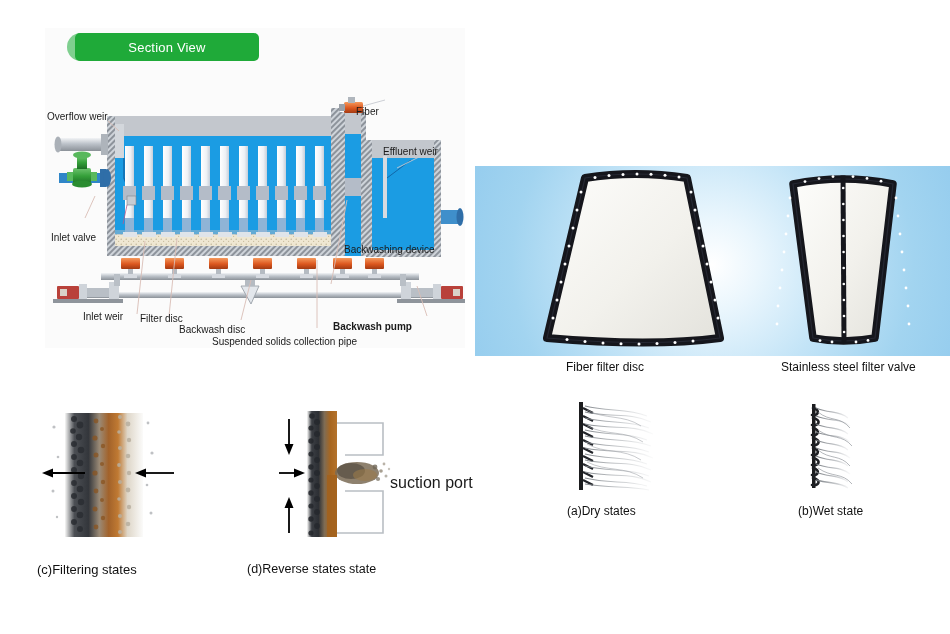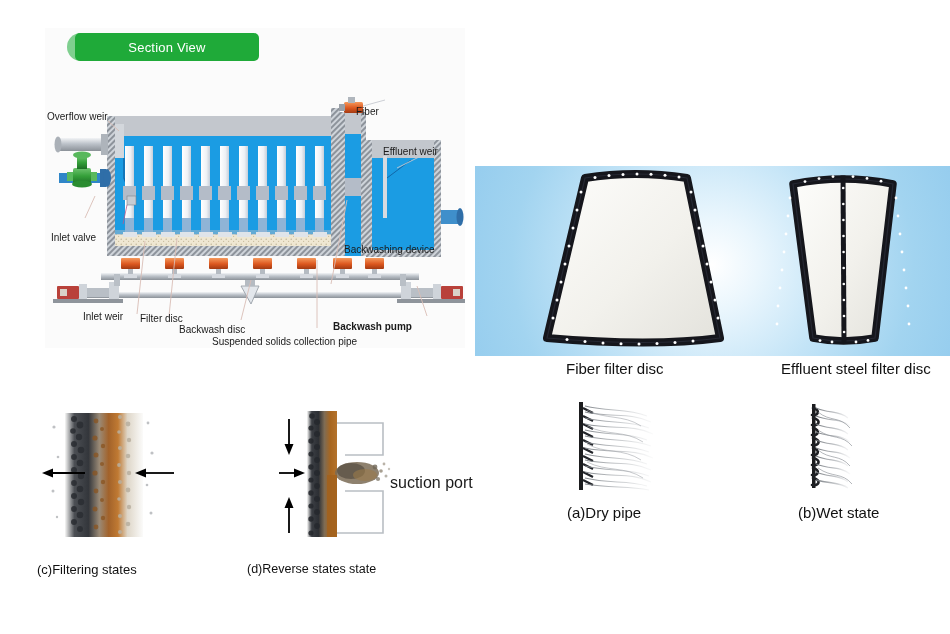--- a/index.html
+++ b/index.html
@@ -3,21 +3,21 @@
 <meta charset="utf-8">
 <style>
   html,body{margin:0;padding:0;}
   body{
     width:950px;height:634px;background:#ffffff;position:relative;overflow:hidden;
     font-family:"Liberation Sans","DejaVu Sans",sans-serif;
     -webkit-font-smoothing:antialiased;
   }
   .abs{position:absolute;}
   .lbl{font-size:10px;color:#1a1a1a;line-height:1.2;white-space:nowrap;}
-  .cap{font-size:15px;color:#111;white-space:nowrap;}
+  .cap{font-size:12px;color:#111;white-space:nowrap;}
 
   
   #section-view-panel{left:45px;top:28px;width:420px;height:320px;background:#fbfbfb;}
 
   #section-view-badge{
     left:67px;top:33px;width:172px;height:28px;border-radius:14px;
     background:#7fcf8f;
   }
   #section-view-badge .inner{
     position:absolute;left:8px;top:0;width:184px;height:28px;border-radius:5px;
@@ -418,21 +418,21 @@
         <circle cx="345" cy="174.6" r="1.4"></circle>
           <circle cx="357" cy="176" r="1.4"></circle>
         <circle cx="381" cy="176" r="1.4"></circle>
           <circle cx="393" cy="174.4" r="1.4"></circle>
       </g>
     </g>
   </svg>
 </div>
 
 <div class="abs cap" style="left:566px;top:360px;">Fiber filter disc</div>
-<div class="abs cap" style="left:781px;top:360px;">Effluent steel filter disc</div>
+<div class="abs cap" style="left:781px;top:360px;">Stainless steel filter valve</div>
 
 <svg class="abs" style="left:565px;top:396px;" width="110" height="100" viewBox="0 0 110 100">
   <defs>
     <linearGradient id="dryFade" x1="0" y1="0" x2="1" y2="0">
       <stop offset="0%" stop-color="#7d8287" stop-opacity=".95"></stop>
       <stop offset="60%" stop-color="#aeb2b6" stop-opacity=".55"></stop>
       <stop offset="100%" stop-color="#d6d8da" stop-opacity=".12"></stop>
     </linearGradient>
   </defs>
   <rect x="14" y="6" width="4" height="88" fill="#1b1c1e"></rect>
@@ -447,21 +447,21 @@
              M20 46 C44 52 64 48 84 56 M20 52 C48 58 68 52 88 62
              M20 58 C44 64 62 60 82 68 M20 64 C46 70 66 64 86 74
              M20 70 C44 76 64 72 84 80 M20 76 C48 82 66 76 86 86
              M20 82 C44 88 62 84 82 90 M20 88 C46 92 64 90 84 94"></path>
   </g>
   <g stroke="#9ca0a5" stroke-width=".8" fill="none" opacity=".7">
     <path d="M22 14 C40 24 58 18 76 30 M22 30 C42 40 60 34 78 46
              M22 48 C40 58 58 52 76 64 M22 66 C42 76 60 70 78 82"></path>
   </g>
 </svg>
-<div class="abs cap" style="left:567px;top:504px;">(a)Dry pipe</div>
+<div class="abs cap" style="left:567px;top:504px;">(a)Dry states</div>
 
 <svg class="abs" style="left:800px;top:396px;" width="90" height="100" viewBox="0 0 90 100">
   <defs>
     <linearGradient id="wetFade" x1="0" y1="0" x2="1" y2="0">
       <stop offset="0%" stop-color="#6f7479" stop-opacity=".95"></stop>
       <stop offset="65%" stop-color="#a9adb2" stop-opacity=".6"></stop>
       <stop offset="100%" stop-color="#d2d4d7" stop-opacity=".15"></stop>
     </linearGradient>
   </defs>
   <rect x="12" y="8" width="3.5" height="84" fill="#1b1c1e"></rect>

